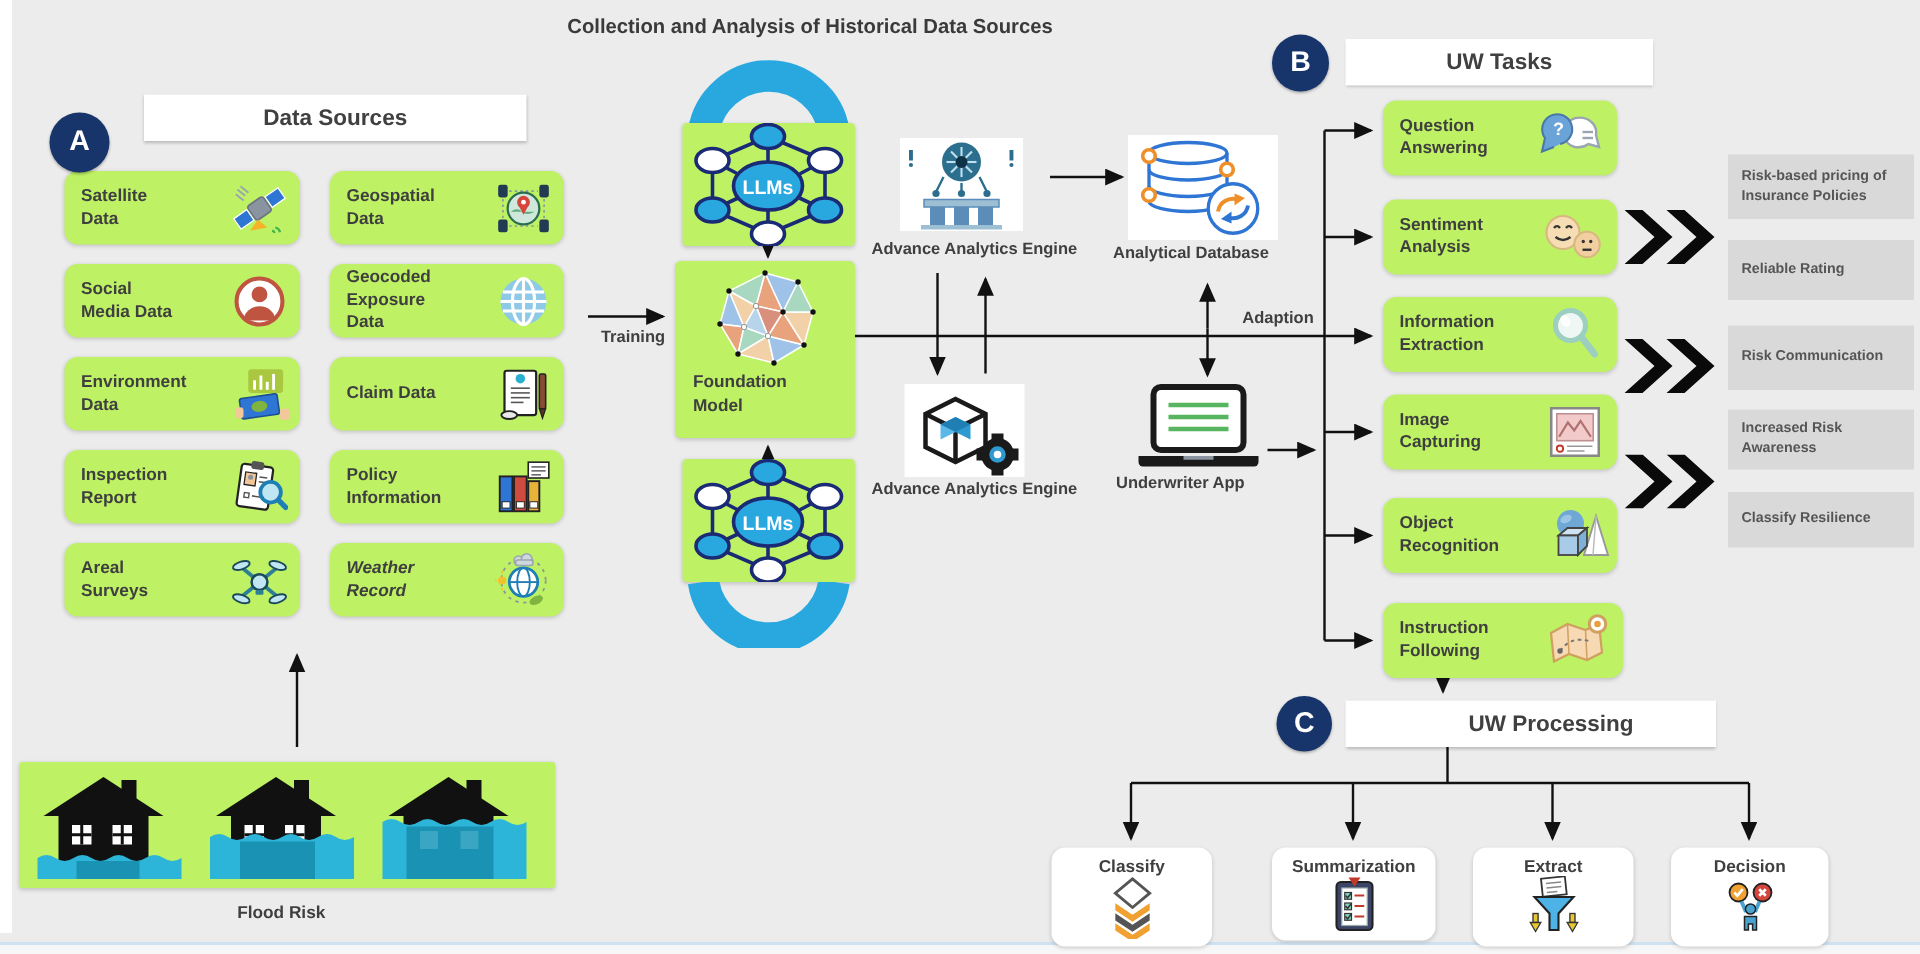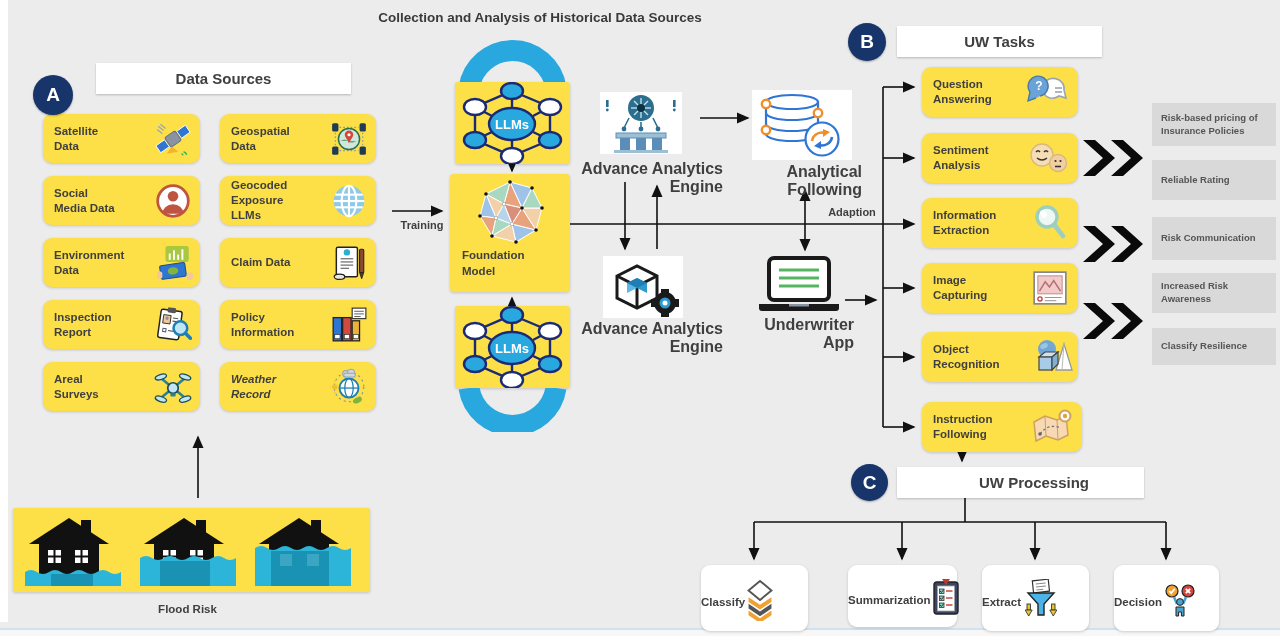--- a/index.html
+++ b/index.html
@@ -1,32 +1,32 @@
 <!DOCTYPE html>
 <html><head>
 <meta charset="utf-8">
 <style>
   html,body{margin:0;padding:0;background:#ececec;}
   #canvas{position:relative;width:1280px;height:636px;background:#ececec;overflow:hidden;
           font-family:"Liberation Sans",sans-serif;color:#3f3f3f;}
   .abs{position:absolute;}
-  .card{position:absolute;background:#fde047;border-radius:9px;box-shadow:0 1px 3px rgba(0,0,0,.18);z-index:2;gap:32px;}
+  .card{position:absolute;background:#bef264;border-radius:9px;box-shadow:0 1px 3px rgba(0,0,0,.18);z-index:2;gap:32px;}
   .hdr{position:absolute;background:#ffffff;display:flex;align-items:center;justify-content:center;
        font-weight:700;font-size:15px;color:#404040;box-shadow:0 1px 2px rgba(0,0,0,.22);z-index:2;}
   .badge{position:absolute;background:#17356b;border-radius:50%;color:#ffffff;display:flex;align-items:center;
          justify-content:center;font-weight:700;font-size:19px;z-index:3;box-shadow:0 1px 2px rgba(0,0,0,.3);}
   .item{display:flex;align-items:center;justify-content:space-between;padding:0 8px 0 11px;box-sizing:border-box;}
   .item .lbl{font-size:11.5px;font-weight:700;color:#3f3f3f;line-height:1.3;}
   .ic{flex:0 0 auto;display:flex;align-items:center;justify-content:center;}
-  .enginelbl{position:absolute;text-align:right;font-size:16px;font-weight:700;color:#3f3f3f;z-index:2;}
+  .enginelbl{position:absolute;text-align:left;font-size:11px;font-weight:700;color:#3f3f3f;z-index:2;}
   .flowlbl{position:absolute;font-size:11px;font-weight:700;color:#3f3f3f;z-index:2;}
   .outcome{position:absolute;left:1152px;width:124px;background:#d9d9d9;color:#555555;font-size:9.5px;
            font-weight:700;line-height:1.35;display:flex;align-items:center;padding:4px 9px;box-sizing:border-box;z-index:2;}
   .proc{position:absolute;background:#fff;border-radius:9px;box-shadow:0 1px 3px rgba(0,0,0,.18);z-index:2;
-        display:flex;align-items:center;padding-top:7px;box-sizing:border-box;}
+        display:flex;flex-direction:column;align-items:center;padding-top:7px;box-sizing:border-box;}
   .proc .lbl{font-size:11.5px;font-weight:700;color:#3f3f3f;}
   .title{position:absolute;left:300px;top:10px;width:480px;text-align:center;font-size:13.5px;font-weight:700;color:#3a3a3a;z-index:2;}
   svg.overlay{position:absolute;left:0;top:0;z-index:1;}
   .chev{position:absolute;z-index:2;}
   .edge-left{position:absolute;left:0;top:0;width:8px;height:622px;background:#ffffff;z-index:0;}
   .edge-bottom{position:absolute;left:0;top:628px;width:1280px;height:8px;background:#f7f7f7;border-top:2px solid #cfe2f1;z-index:0;}
 </style>
 </head>
 <body>
 
@@ -125,21 +125,21 @@
     <span class="lbl" style="width:86px;">Social Media Data</span>
     <span class="ic">
       <svg width="38" height="38" viewBox="0 0 36 36">
         <circle cx="18" cy="18" r="14.5" fill="#ffffff" stroke="#bf5540" stroke-width="2.6"></circle>
         <circle cx="18" cy="13.5" r="5" fill="#bf5540"></circle>
         <path d="M8,30 a10,9 0 0 1 20,0 Z" fill="#bf5540"></path>
       </svg>
     </span>
   </div>
   <div class="card item" style="left:220px;top:176px;width:156px;height:49px;">
-    <span class="lbl" style="width:88px;">Geocoded Exposure LLMs</span>
+    <span class="lbl" style="width:88px;">Geocoded Exposure Data</span>
     <span class="ic">
       <svg width="38" height="38" viewBox="0 0 36 36">
         <circle cx="18" cy="18" r="14.5" fill="#8ecae8"></circle>
         <g stroke="#ffffff" stroke-width="2" fill="none">
           <line x1="5" y1="12" x2="31" y2="12"></line>
             <line x1="3.5" y1="18" x2="32.5" y2="18"></line>
             <line x1="5" y1="24" x2="31" y2="24"></line>
           <ellipse cx="18" cy="18" rx="7" ry="14.5"></ellipse>
             <line x1="18" y1="3.5" x2="18" y2="32.5"></line>
         </g>
@@ -483,21 +483,21 @@
           <circle cx="66" cy="23" r="4.2"></circle>
           <circle cx="14" cy="40" r="4.2"></circle>
         </g>
       <circle cx="70" cy="49" r="16.5" fill="#ffffff" stroke="#2e75d4" stroke-width="2.2"></circle>
       <path d="M60,51 a10,10 0 0 1 13,-8" fill="none" stroke="#ef8f2a" stroke-width="2.6"></path>
         <polygon points="71,39 78,42 71,47" fill="#ef8f2a"></polygon>
       <path d="M80,47 a10,10 0 0 1 -13,8" fill="none" stroke="#2e75d4" stroke-width="2.6"></path>
         <polygon points="69,59 62,56 69,51" fill="#2e75d4"></polygon>
     </svg>
   </div>
-  <div class="enginelbl" style="left:742px;top:163px;width:120px;">Analytical Following</div>
+  <div class="enginelbl" style="left:742px;top:163px;width:120px;">Analytical Database</div>
 
   <div class="abs" style="left:603px;top:256px;width:80px;height:62px;z-index:2;background:#fff;">
     <svg width="80" height="62" viewBox="0 0 80 62">
       <g fill="none" stroke="#1a1a1a" stroke-width="3">
         <polygon points="14,20 34,10 54,20 54,42 34,52 14,42"></polygon>
         <polyline points="14,20 34,30 54,20"></polyline>
           <line x1="34" y1="30" x2="34" y2="52"></line>
       </g>
       <g>
         <polygon points="34,22 44,27 44,37 34,32" fill="#2e9ad0"></polygon>

